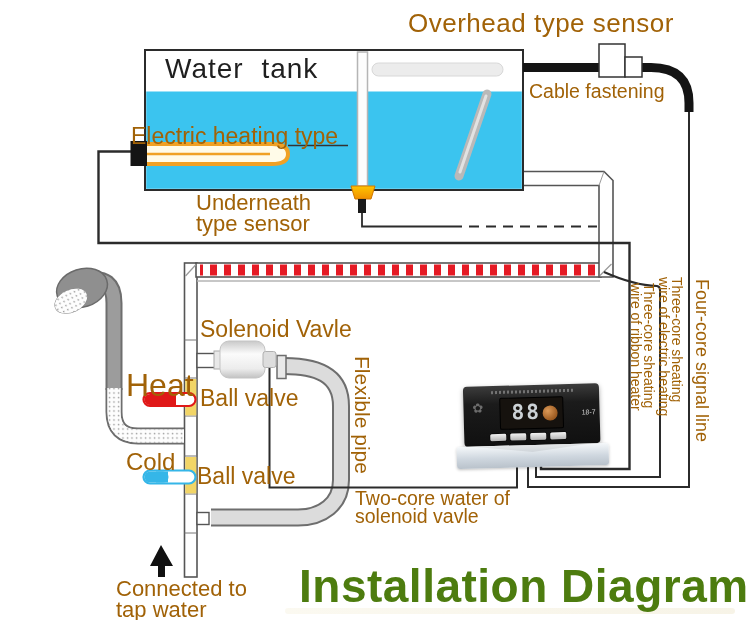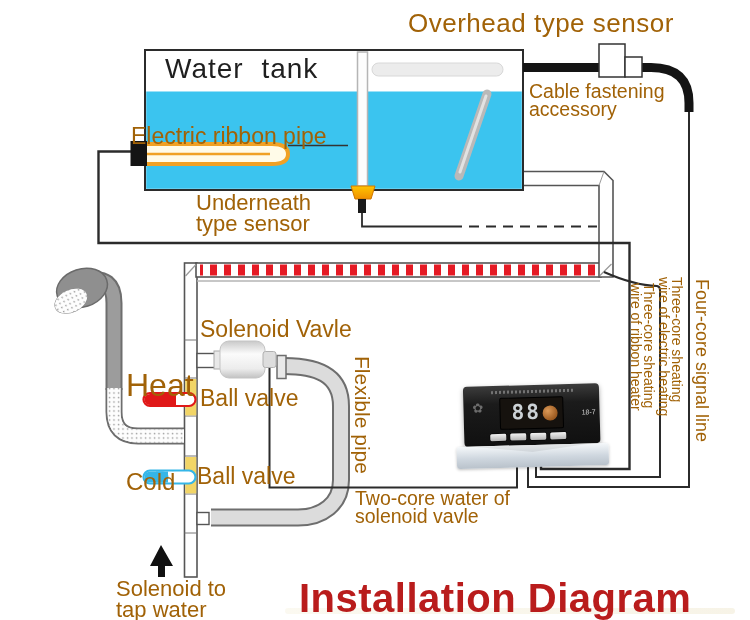--- a/index.html
+++ b/index.html
@@ -39,31 +39,31 @@
   .t-overhead{left:408px;top:8px;font-size:26px;letter-spacing:.5px;}
   .t-watertank{left:165px;top:53px;font-size:28px;word-spacing:9px;letter-spacing:1px;color:#1f1f1f;}
   .t-cable1{left:529px;top:80px;font-size:19.5px;}
   .t-cable2{left:529px;top:98px;font-size:19.5px;}
   .t-ehp{left:131px;top:123px;font-size:23px;}
   .t-und1{left:196px;top:190px;font-size:22px;}
   .t-und2{left:196px;top:211px;font-size:22px;}
   .t-solenoid{left:200px;top:316px;font-size:23px;}
   .t-heat{left:126px;top:367px;font-size:32px;}
   .t-ball1{left:200px;top:385px;font-size:23px;}
-  .t-cold{left:126px;top:448px;font-size:24px;margin-top:20px;}
+  .t-cold{left:126px;top:448px;font-size:24px;}
   .t-ball2{left:197px;top:463px;font-size:23px;}
   .t-flex{left:350px;top:356px;font-size:21px;}
   .t-two1{left:355px;top:487px;font-size:19.5px;}
   .t-two2{left:355px;top:505px;font-size:19.5px;}
   .t-ribbon{left:629px;top:283px;font-size:14px;line-height:13px;}
   .t-electric{left:657px;top:277px;font-size:14px;line-height:13px;}
   .t-fourcore{left:691px;top:279px;font-size:18px;}
   .t-conn1{left:116px;top:576px;font-size:22px;}
   .t-conn2{left:116px;top:597px;font-size:22px;}
-  .t-title{left:299px;top:559px;font-size:40px;font-weight:bold;color:#b91c1c;letter-spacing:.5px;margin-top:17px;}
+  .t-title{left:299px;top:559px;font-size:46px;font-weight:bold;color:#4d7c0f;letter-spacing:.5px;}
 </style>
 </head>
 <body>
 
 <div id="stage">
 
 <svg id="diagram-svg" width="750" height="620" viewBox="0 0 750 620" xmlns="http://www.w3.org/2000/svg">
   <defs>
     <pattern id="stripes" width="14" height="20" patternUnits="userSpaceOnUse">
       <rect x="0" y="0" width="7" height="20" fill="#e51a24"></rect>
@@ -198,38 +198,37 @@
   <div id="ctl-base">
     <div id="ctl-notch"></div>
   </div>
 </div>
 
 <div id="bottom-smudge"></div>
 
 <div class="lbl t-overhead">Overhead type sensor</div>
 <div class="lbl t-watertank">Water tank</div>
 <div class="lbl t-cable1">Cable fastening</div>
-<div class="lbl t-cable2">accessory</div>
-<div class="lbl t-ehp">Electric ribbon pipe</div>
+<div class="lbl t-ehp">Electric heating type</div>
 <div class="lbl t-und1">Underneath</div>
 <div class="lbl t-und2">type sensor</div>
 <div class="lbl t-solenoid">Solenoid Vavle</div>
 <div class="lbl t-heat">Heat</div>
 <div class="lbl t-ball1">Ball valve</div>
 <div class="lbl t-cold">Cold</div>
 <div class="lbl t-ball2">Ball valve</div>
 <div class="lbl vert t-flex">Flexible pipe</div>
 <div class="lbl t-two1">Two-core water of</div>
 <div class="lbl t-two2">solenoid vavle</div>
 <div class="lbl vert t-ribbon">
   <div>Three-core sheating</div>
   <div>wire of ribbon heater</div>
 </div>
 <div class="lbl vert t-electric">
   <div>Three-core sheating</div>
   <div>wire of electric heating</div>
 </div>
 <div class="lbl vert t-fourcore">Four-core signal line</div>
-<div class="lbl t-conn1">Solenoid to</div>
+<div class="lbl t-conn1">Connected to</div>
 <div class="lbl t-conn2">tap water</div>
 <div class="lbl t-title">Installation Diagram</div>
 
 </div>
 
 </body></html>

